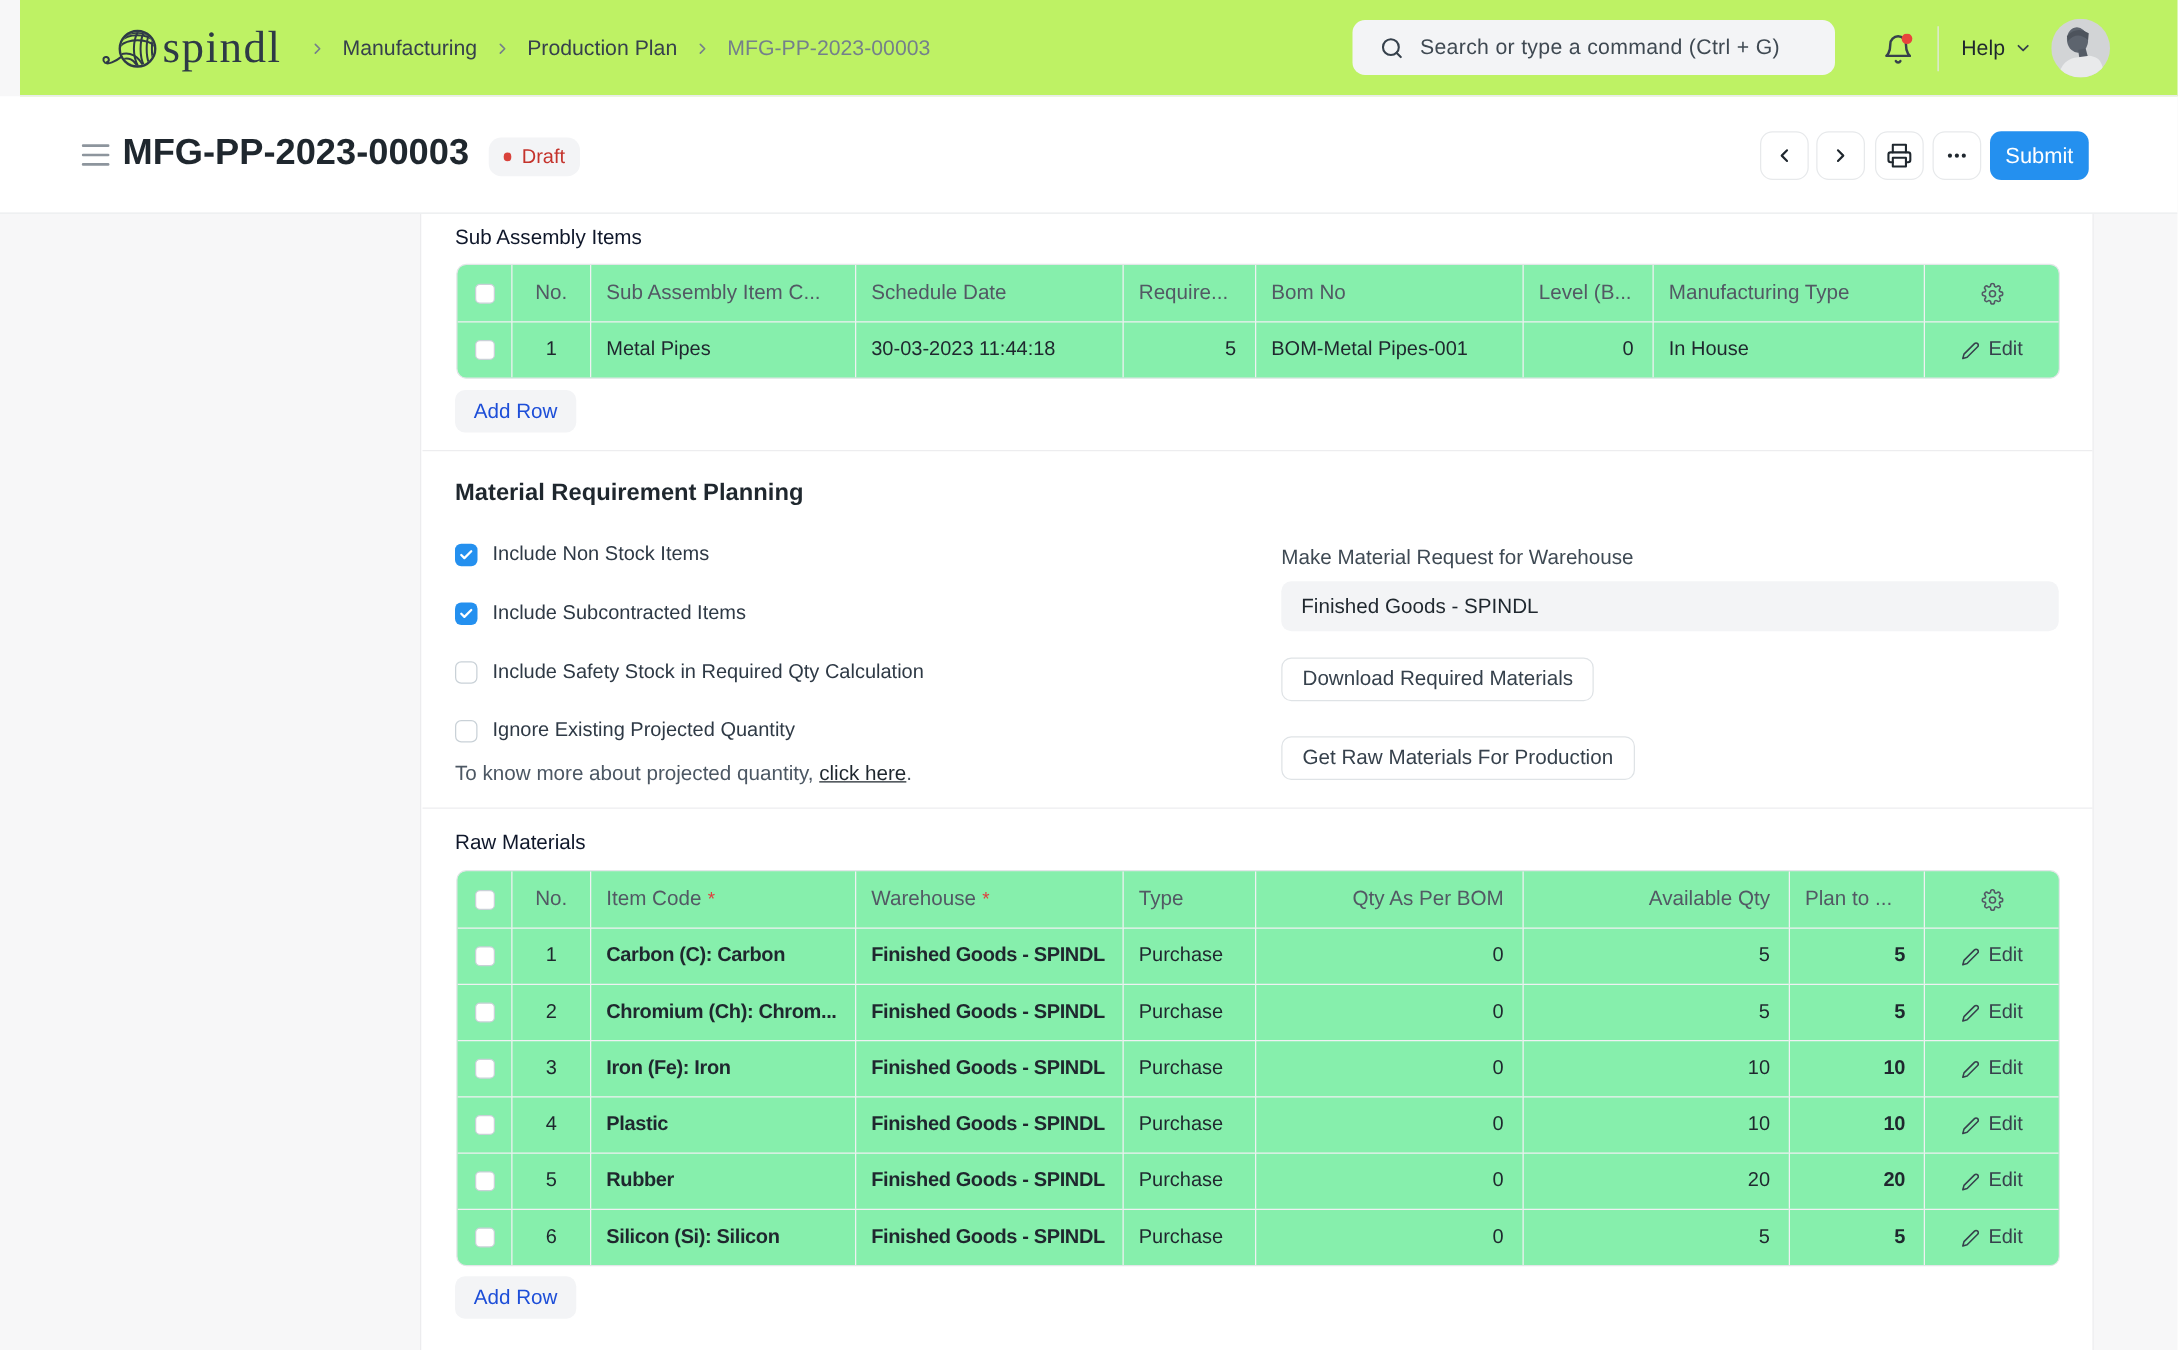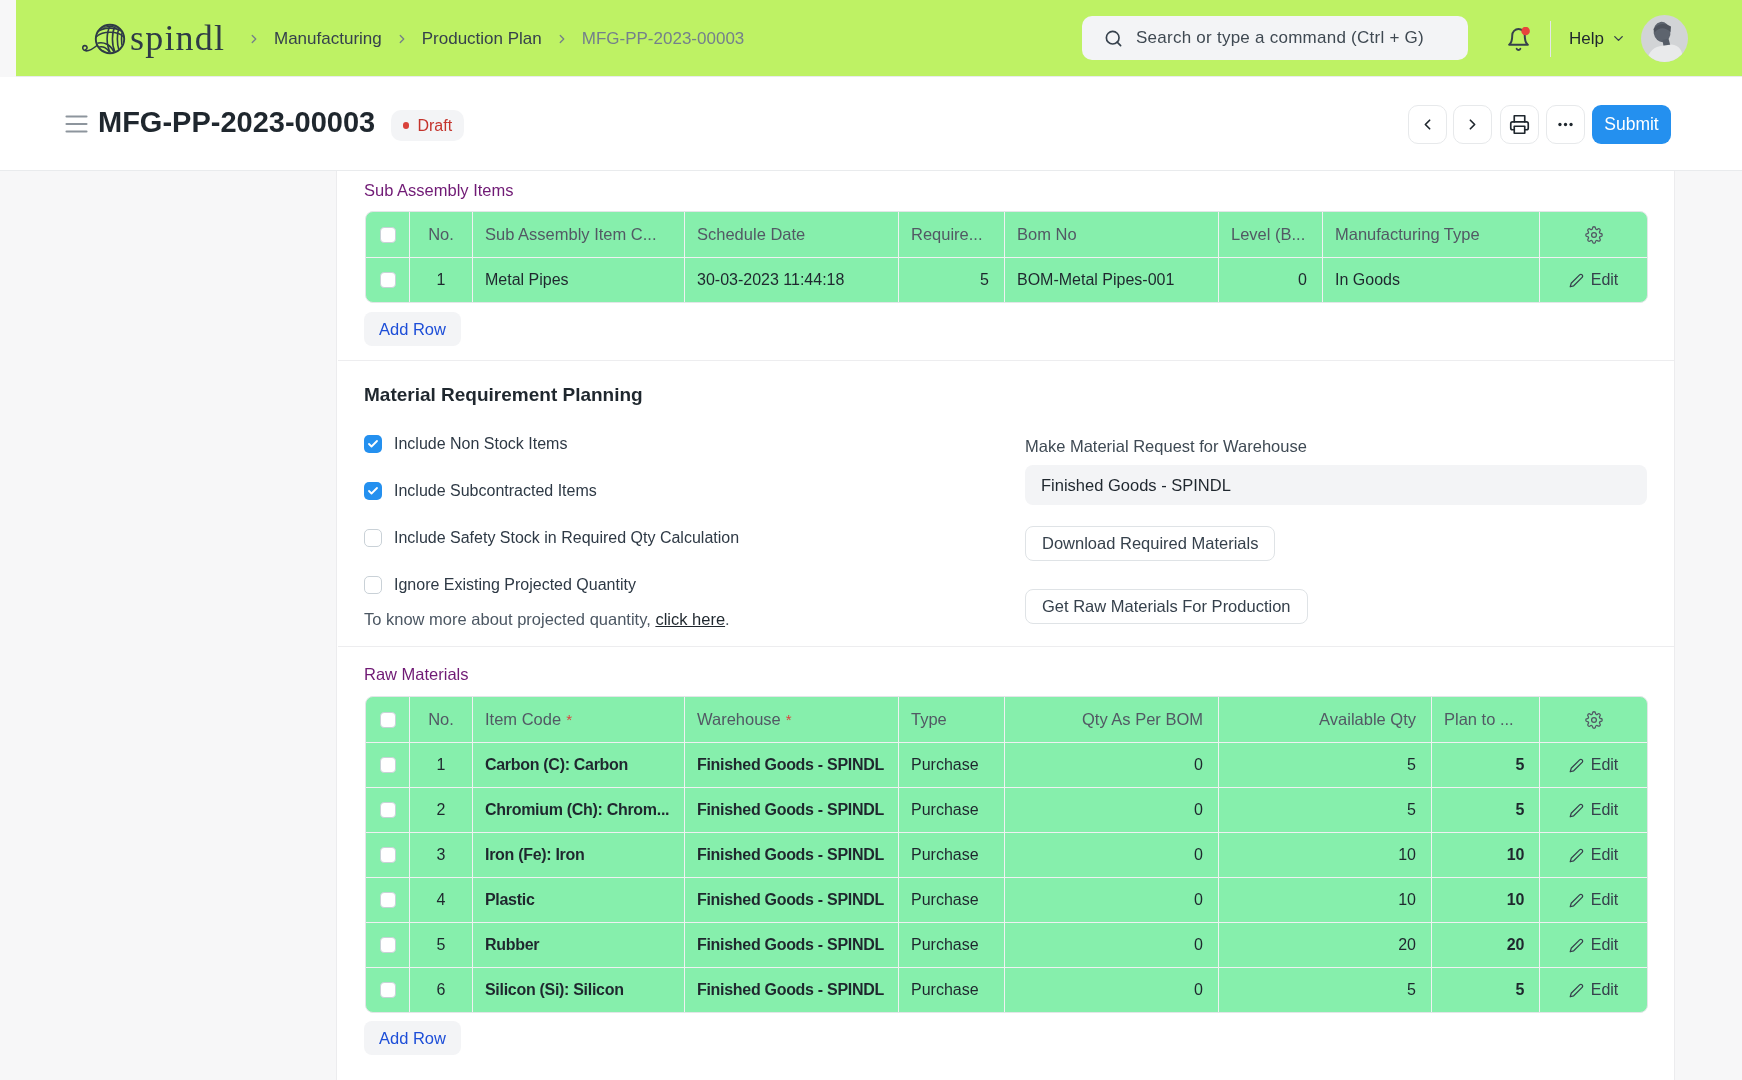--- a/index.html
+++ b/index.html
@@ -5,21 +5,21 @@
 body{width:1742px;height:1080px;background:#f7f7f8;font-family:"Liberation Sans",sans-serif;position:relative;overflow:hidden}
 .abs{position:absolute}
 .navbar{position:absolute;left:16px;top:0;width:1742px;height:77px;background:#bef264;border-bottom:1px solid #e9ebed;z-index:5}
 .pagehead{position:absolute;left:0;top:77px;width:1742px;height:94px;background:#fff;border-bottom:1px solid #e9ebed;z-index:4}
 .panel{position:absolute;left:336px;top:171px;width:1339px;height:909px;background:#fff;border-left:1px solid #ececee;border-right:1px solid #ececee}
 .crumbs{position:absolute;left:231px;top:0;height:77px;display:flex;align-items:center;gap:13px;font-size:17px;color:#36414c}
 .crumbs .dim{color:#74808b}
 .searchbox{position:absolute;left:1066px;top:16px;width:386px;height:44px;background:#f3f4f6;border-radius:10px;display:flex;align-items:center;padding-left:22px;gap:13px}
 .searchbox span{font-size:17px;color:#3f4952;letter-spacing:0.25px}
 .hline{position:absolute;left:338px;width:1336px;height:1px;background:#ededef}
-.seclabel{position:absolute;font-size:16.5px;color:#701a75}
+.seclabel{position:absolute;font-size:16.5px;color:#0f172a}
 .grid{position:absolute;background:#86efac;border:1px solid #e3e6e8;border-radius:8px;display:grid;overflow:hidden}
 .grid>div{display:flex;align-items:center;border-top:1px solid #eff1f2;border-left:1px solid #eff1f2;font-size:16px;color:#1f272e;min-width:0}
 .grid>div.nt{border-top:none}
 .grid>div.nl{border-left:none}
 .grid>div.h{font-size:16.5px;color:#525964}
 .cc{justify-content:center}
 .cl{padding-left:12px}
 .cr{justify-content:flex-end;padding-right:15px}
 .b{font-weight:bold;letter-spacing:-0.3px}
 .ast{color:#e03e3e;margin-left:5px;font-size:15px}
@@ -164,21 +164,21 @@
     </div>
 <div class="cc nl">
       <div class="cb"></div>
     </div>
 <div class="cc">1</div>
 <div class="cl">Metal Pipes</div>
 <div class="cl">30-03-2023 11:44:18</div>
 <div class="cr">5</div>
 <div class="cl">BOM-Metal Pipes-001</div>
 <div class="cr">0</div>
-<div class="cl">In Goods</div>
+<div class="cl">In House</div>
 <div class="cc">
       <div class="editcell"><svg width="15" height="15" viewBox="0 0 24 24" fill="none" stroke="#36414c" stroke-width="2" stroke-linecap="round" stroke-linejoin="round">
           <path d="M17 3a2.828 2.828 0 1 1 4 4L7.5 20.5 2 22l1.5-5.5L17 3z"></path>
         </svg>Edit</div>
     </div>
 </div>
 <div class="addrow" style="left:364px;top:312px">Add Row</div>
 <div class="hline" style="top:360px"></div>
 <div class="abs" style="left:364px;top:384px;font-size:19px;font-weight:bold;color:#1f272e">Material Requirement Planning</div>
 <div class="chkrow" style="left:364px;top:435px">

